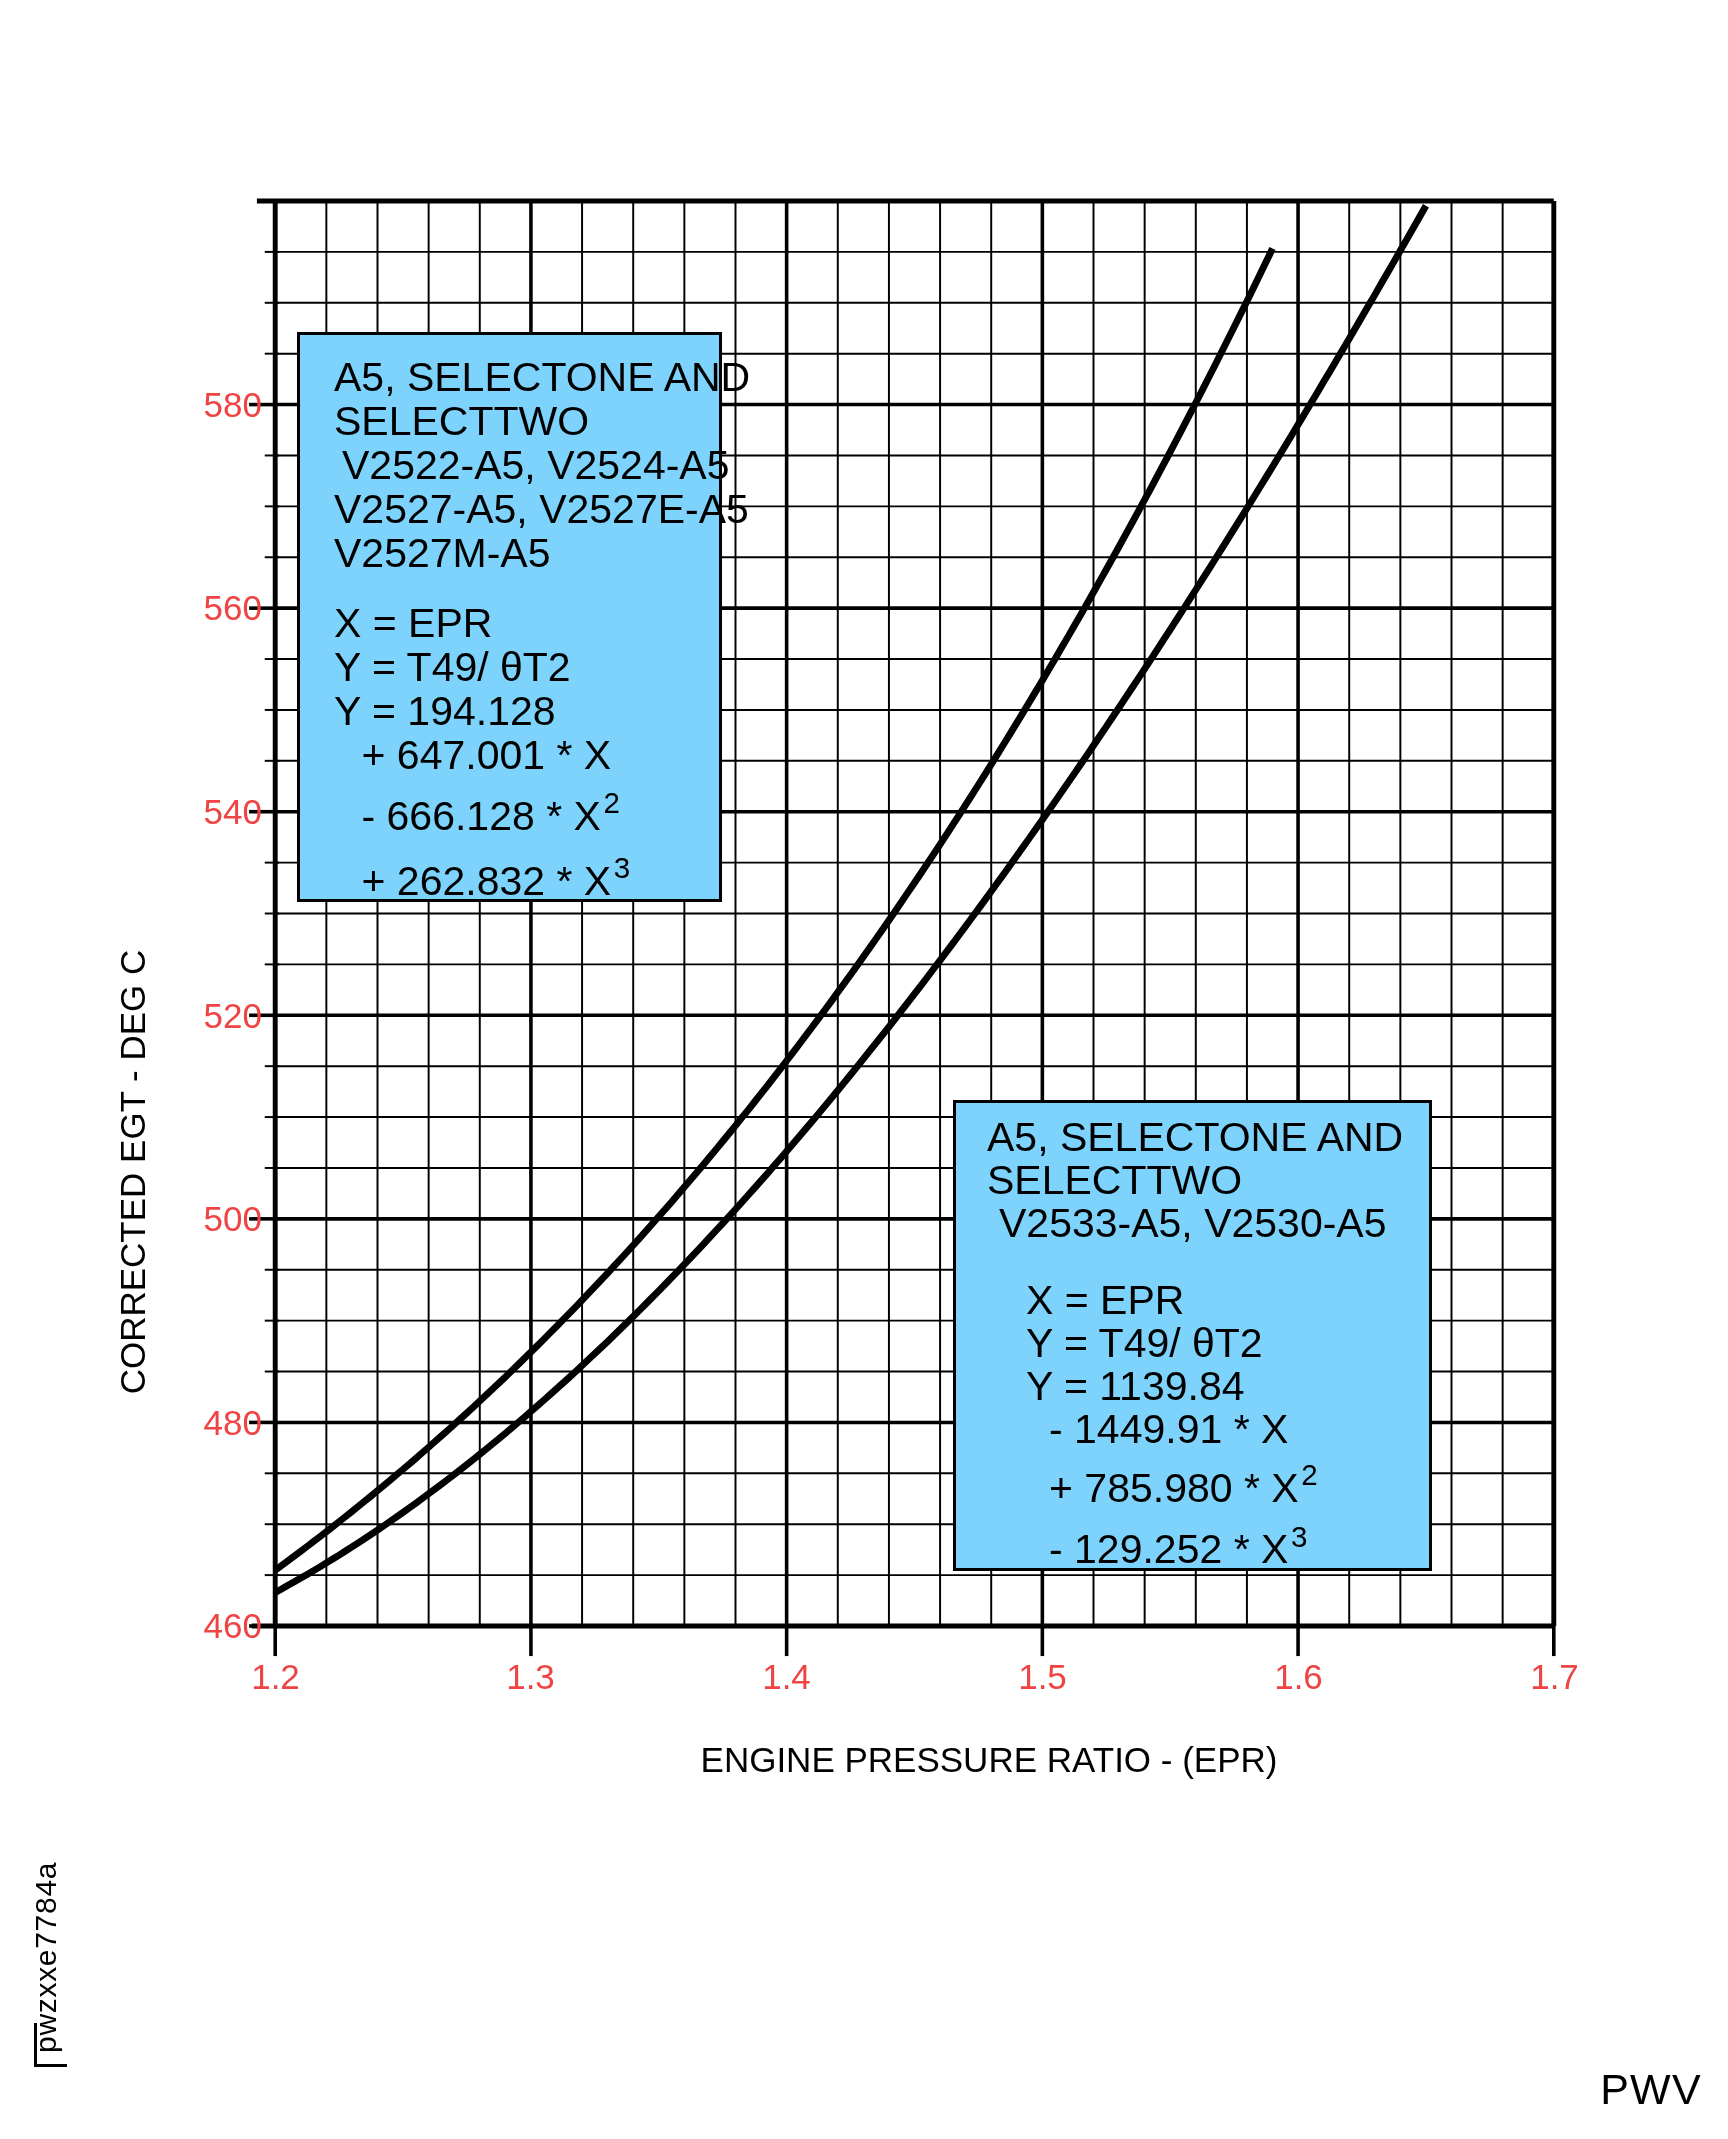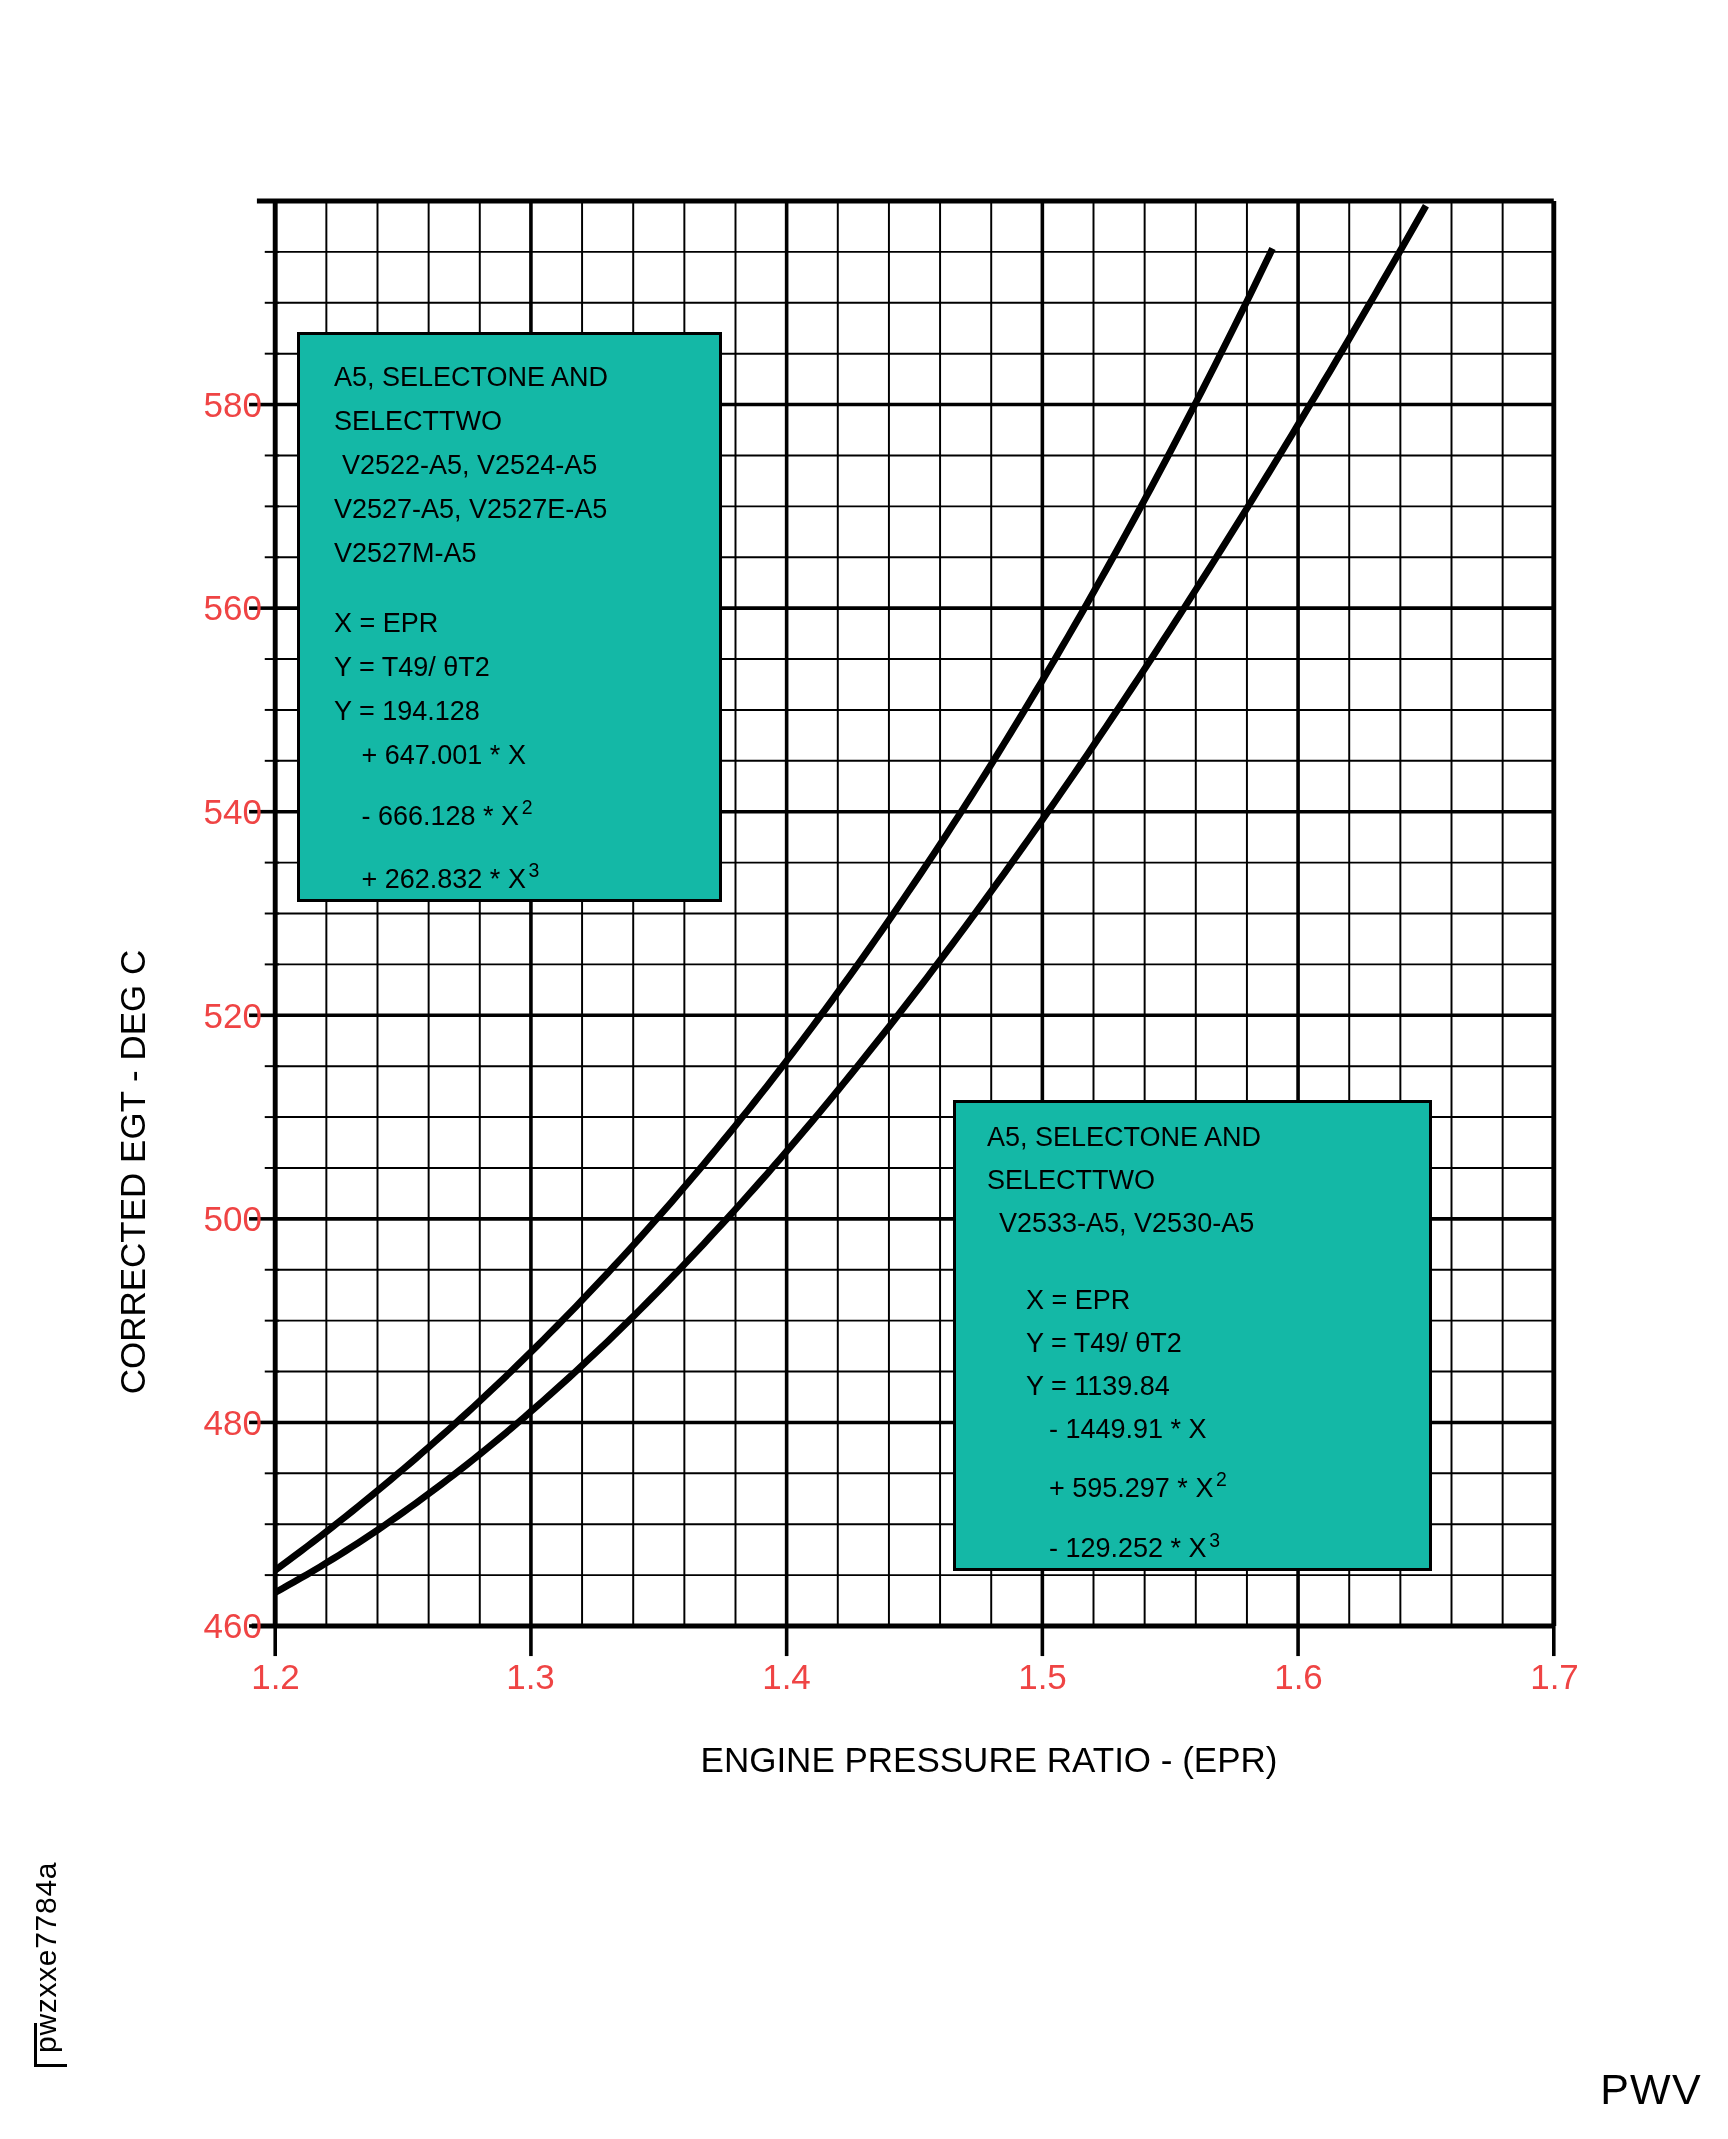--- a/index.html
+++ b/index.html
@@ -5,22 +5,22 @@
   html,body{margin:0;padding:0;background:#ffffff;}
   .page{position:relative;width:1728px;height:2140px;background:#fff;overflow:hidden;
         font-family:"Liberation Sans",sans-serif;color:#000;}
   .plot-svg{position:absolute;left:275px;top:201px;overflow:visible;}
   .ticklabel{position:absolute;font-size:35px;line-height:43px;color:#ef4444;}
   .xtick{width:111px;text-align:center;}
   .ytick{width:105px;text-align:right;}
   .axis-title{position:absolute;font-size:35px;white-space:nowrap;color:#000;}
   .x-title{transform:translate(-50%,-50%);}
   .y-title{transform:translate(-50%,-50%) rotate(-90deg);}
-  .eqbox{position:absolute;background:#14b8a6;border:3.3px solid #000;box-sizing:border-box;
-         font-size:27px;color:#000;}
+  .eqbox{position:absolute;background:#7dd3fc;border:3.3px solid #000;box-sizing:border-box;
+         font-size:41px;color:#000;}
   .eqbox .line{white-space:nowrap;}
   .box1 .line{line-height:44px;}
   .box2 .line{line-height:43px;}
   .sup{font-size:0.72em;position:relative;top:-0.55em;margin-left:2.6px;}
   .wm-left{position:absolute;left:29px;top:2053px;transform:rotate(-90deg);
            transform-origin:0 0;font-size:30px;white-space:nowrap;letter-spacing:0.7px;}
   .wm-bracket{position:absolute;left:34px;top:2023px;width:30px;height:41px;
               border-left:3.9px solid #000;border-bottom:3.9px solid #000;}
   .brand{position:absolute;left:1578px;top:2065px;width:124px;text-align:right;
          font-size:43px;letter-spacing:1.3px;}
@@ -159,21 +159,21 @@
     </div>
 
   <div class="eqbox box2" id="box2" style="left:953px;top:1100px;width:479px;height:471px;padding:13px 10.5px 0 31px;">
       <div class="line" style="margin-left: 0px;"><span>A5, SELECTONE AND</span></div>
       <div class="line" style="margin-left: 0px;"><span>SELECTTWO</span></div>
       <div class="line" style="margin-left: 12px;"><span>V2533-A5, V2530-A5</span></div>
       <div class="line" style="margin-left: 39px; margin-top: 34px;"><span>X = EPR</span></div>
       <div class="line" style="margin-left: 39px;"><span>Y = T49/ θT2</span></div>
       <div class="line" style="margin-left: 39px;"><span>Y = 1139.84</span></div>
       <div class="line" style="margin-left: 62px;"><span>- 1449.91 * X</span></div>
-      <div class="line" style="margin-left: 62px; margin-top: 15.7px;"><span>+ 595.297 * X</span><span class="sup">2</span></div>
+      <div class="line" style="margin-left: 62px; margin-top: 15.7px;"><span>+ 785.980 * X</span><span class="sup">2</span></div>
       <div class="line" style="margin-left: 62px; margin-top: 15.7px;"><span>- 129.252 * X</span><span class="sup">3</span></div>
     </div>
 
   <div class="wm-bracket"></div>
   <div class="wm-left">pwzxxe7784a</div>
 
   <div class="brand">PWV</div>
 
 </div>
 

